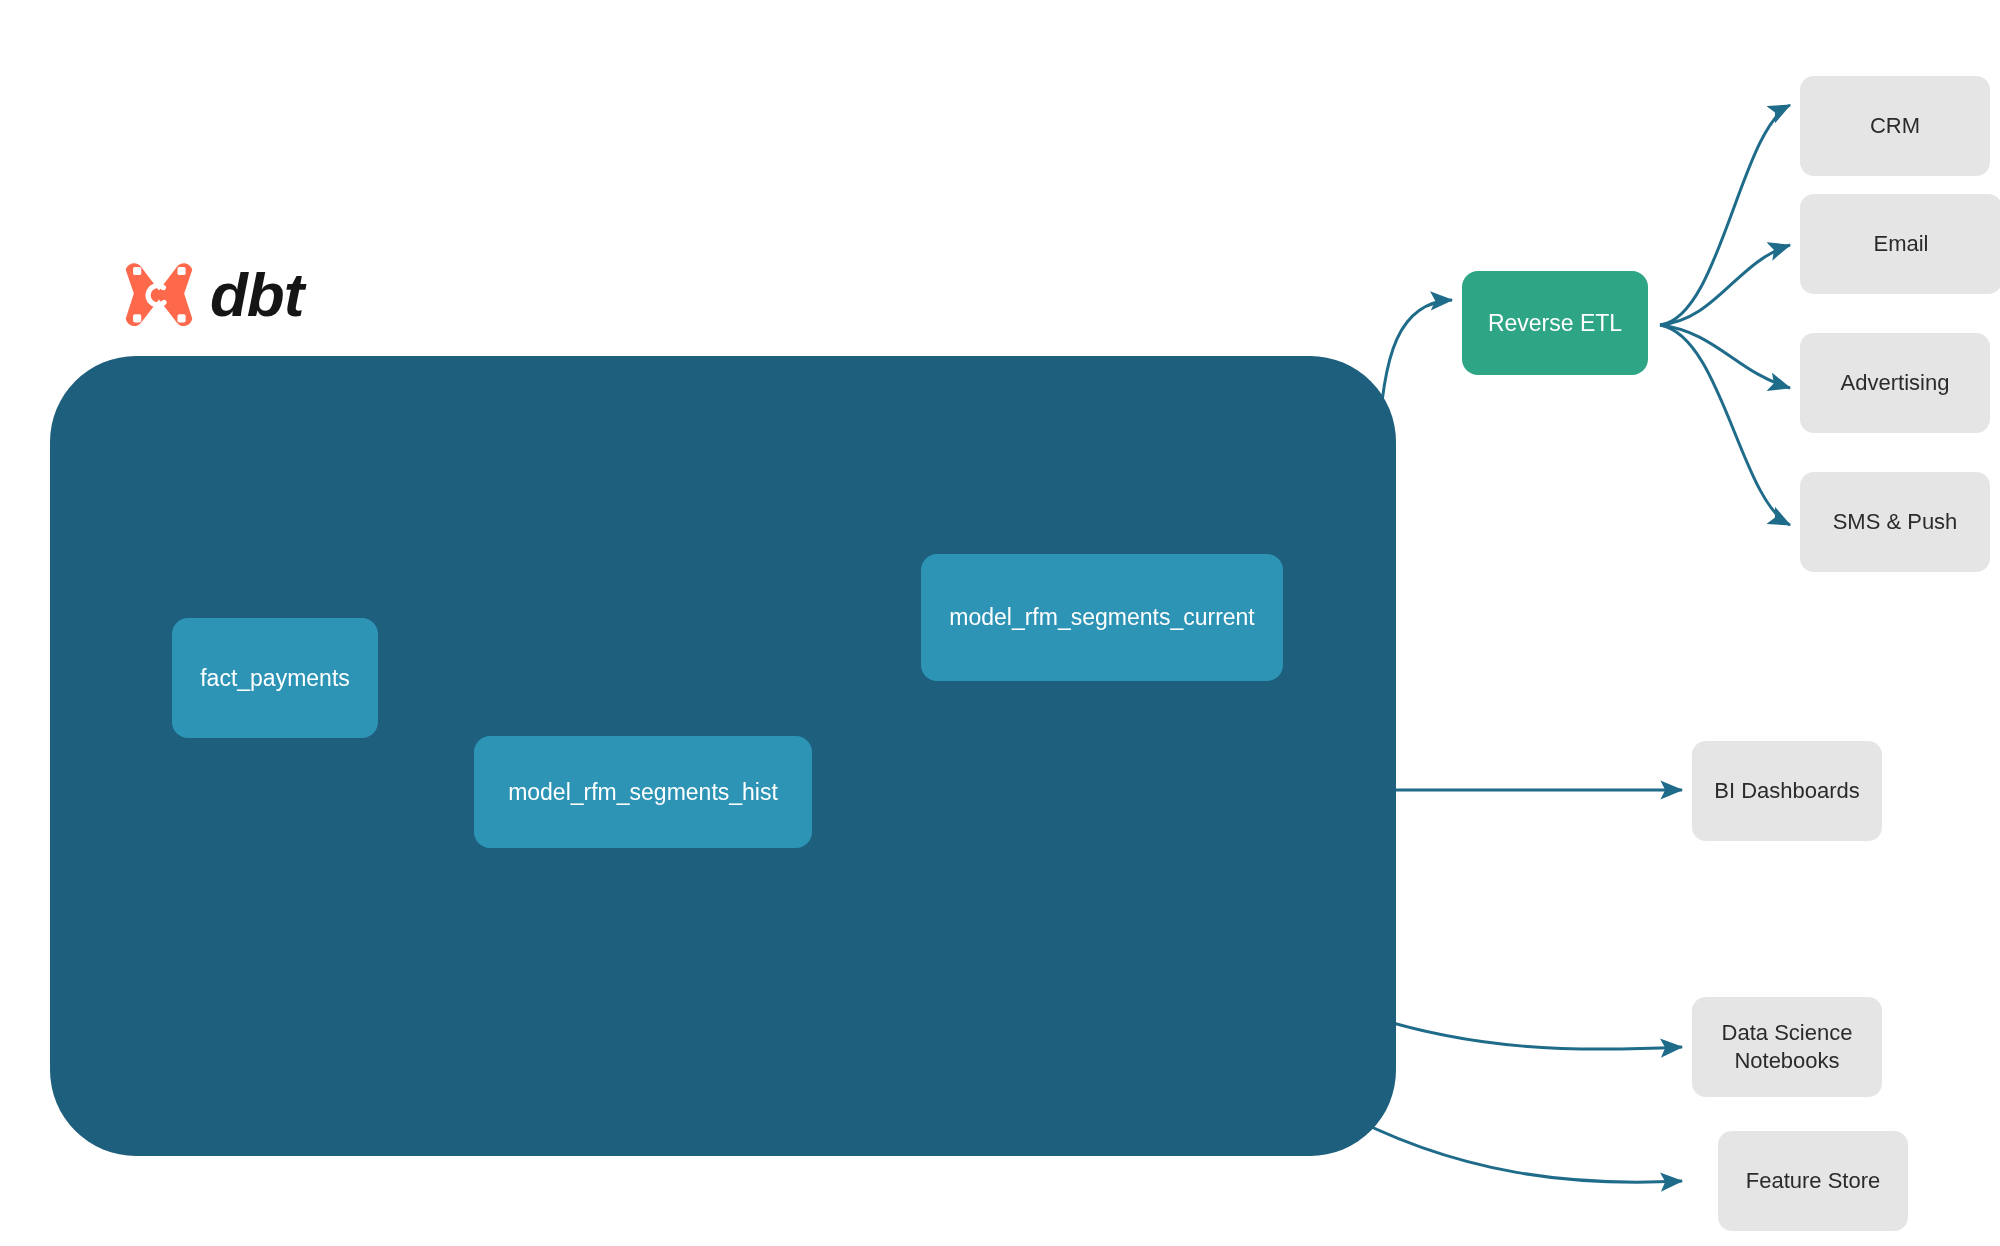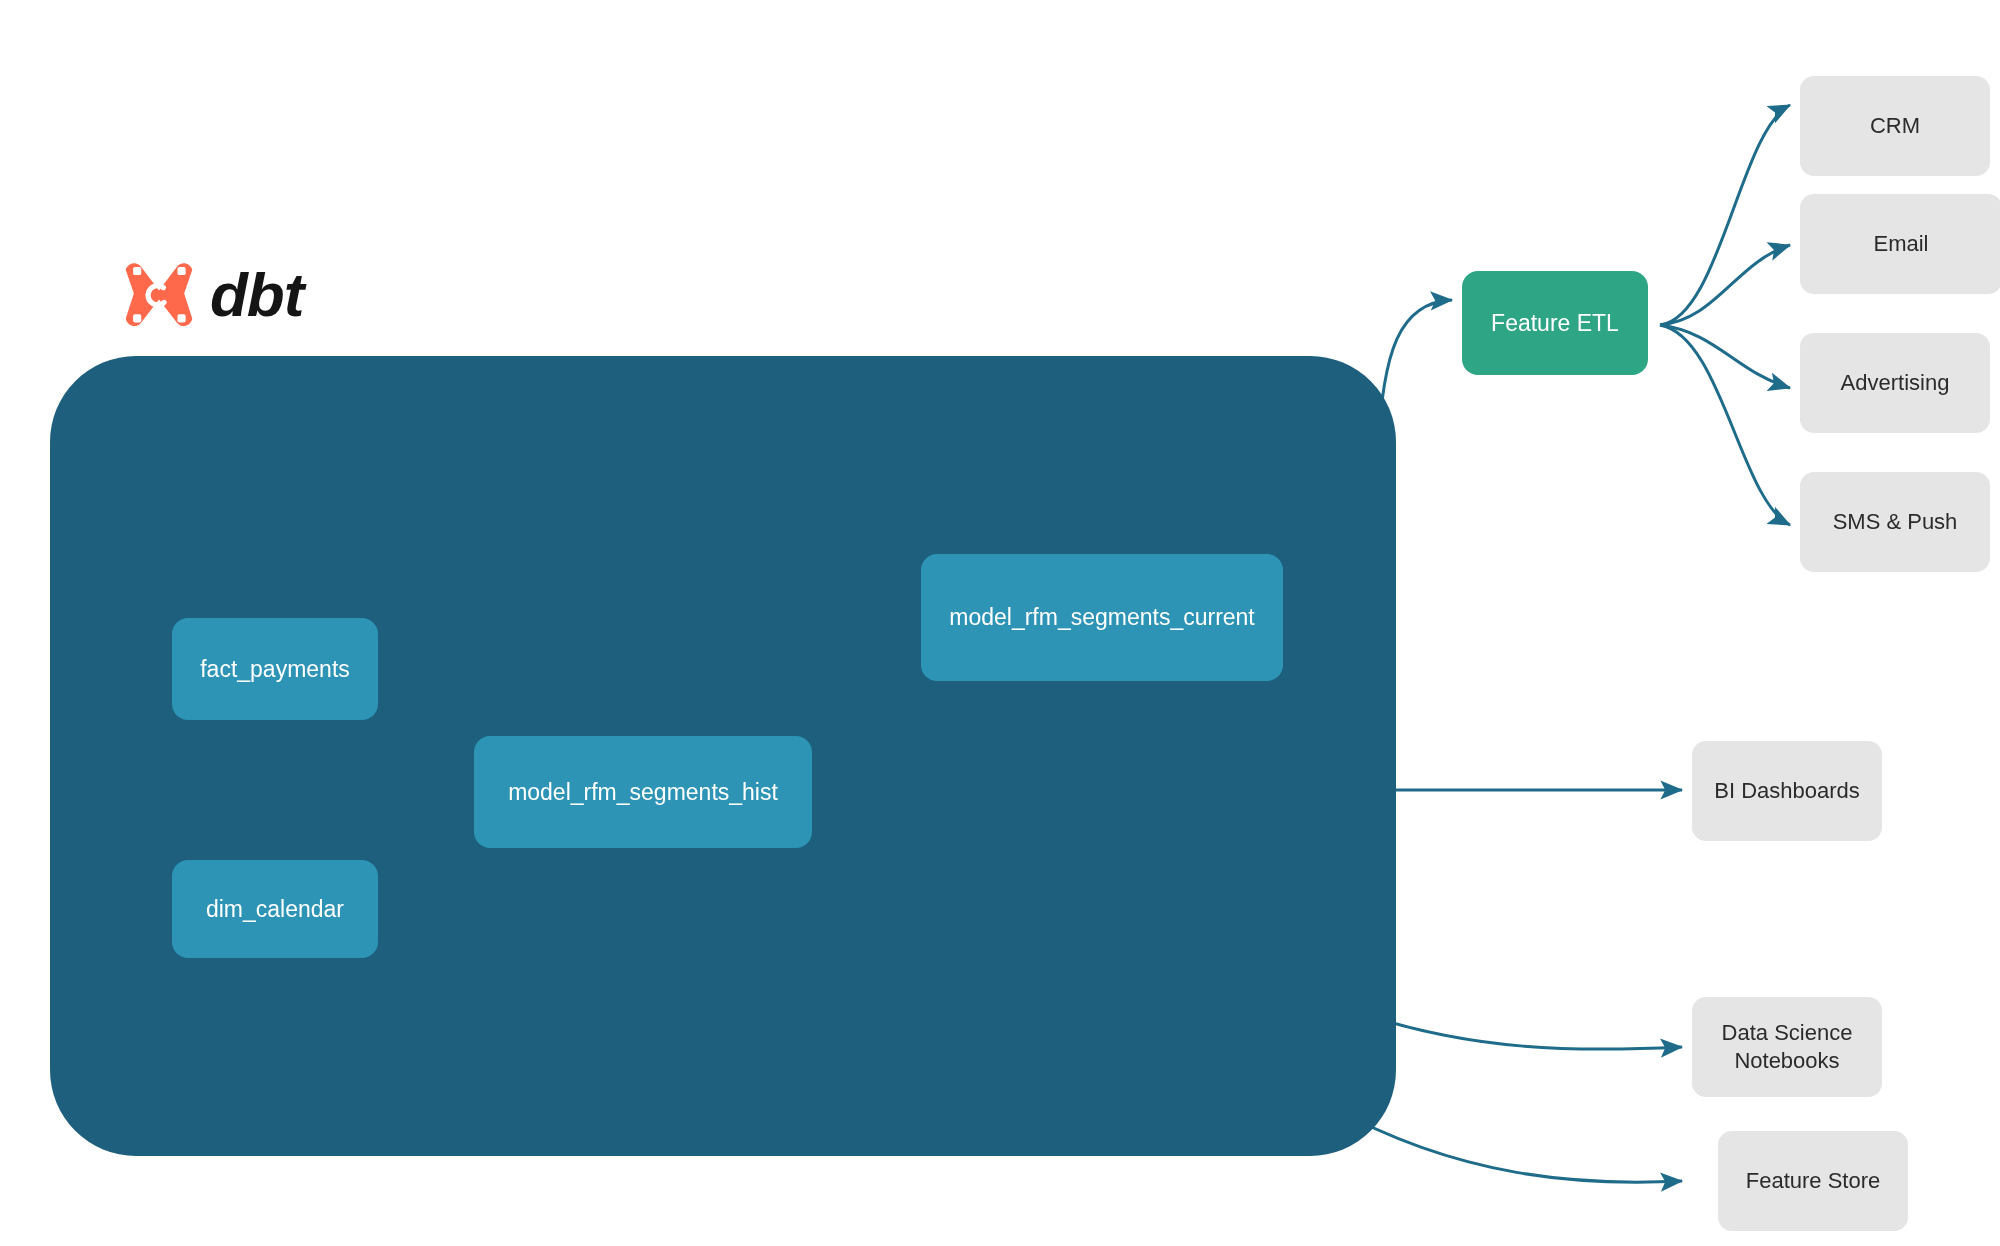--- a/index.html
+++ b/index.html
@@ -85,21 +85,21 @@
     font-size: 23px;
   }
   .node-dest {
     background: #e5e5e5;
     border-radius: 14px;
     color: #2b2b2b;
     font-size: 22px;
     line-height: 1.28;
   }
 
-  #node-fact-payments      { left: 172px;  top: 618px;  width: 206px; height: 102px; }
+  #node-fact-payments      { left: 172px;  top: 618px;  width: 206px; height: 120px; }
   #node-dim-calendar       { left: 172px;  top: 860px;  width: 206px; height: 98px; }
   #node-rfm-hist           { left: 474px;  top: 736px;  width: 338px; height: 112px; }
   #node-rfm-current        { left: 921px;  top: 554px;  width: 362px; height: 127px; }
   #node-reverse-etl        { left: 1462px; top: 271px;  width: 186px; height: 104px; }
 
   #node-crm                { left: 1800px; top: 55px;   width: 190px; height: 100px; margin-top: 21px; }
   #node-email              { left: 1800px; top: 194px;  width: 202px; height: 100px; }
   #node-advertising        { left: 1800px; top: 333px;  width: 190px; height: 100px; }
   #node-sms-push           { left: 1800px; top: 472px;  width: 190px; height: 100px; }
   #node-bi-dashboards      { left: 1692px; top: 741px;  width: 190px; height: 100px; }
@@ -169,34 +169,31 @@
     </svg>
     <span class="brand-word">dbt</span>
   </div>
 
   <div class="warehouse"></div>
 
   <div class="node node-model" id="node-fact-payments">
     <span class="node-label">fact_payments</span>
   </div>
 
-  <div class="node node-model" id="node-dim-calendar">
-    <span class="node-label">dim_calendar</span>
-  </div>
 
   <div class="node node-model" id="node-rfm-hist">
     <span class="node-label">model_rfm_segments_hist</span>
   </div>
 
   <div class="node node-model" id="node-rfm-current">
     <span class="node-label">model_rfm_segments_current</span>
   </div>
 
   <div class="node node-green" id="node-reverse-etl">
-    <span class="node-label">Feature ETL</span>
+    <span class="node-label">Reverse ETL</span>
   </div>
 
   <div class="node node-dest" id="node-crm">
     <span class="node-label">CRM</span>
   </div>
 
   <div class="node node-dest" id="node-email">
     <span class="node-label">Email</span>
   </div>
 

